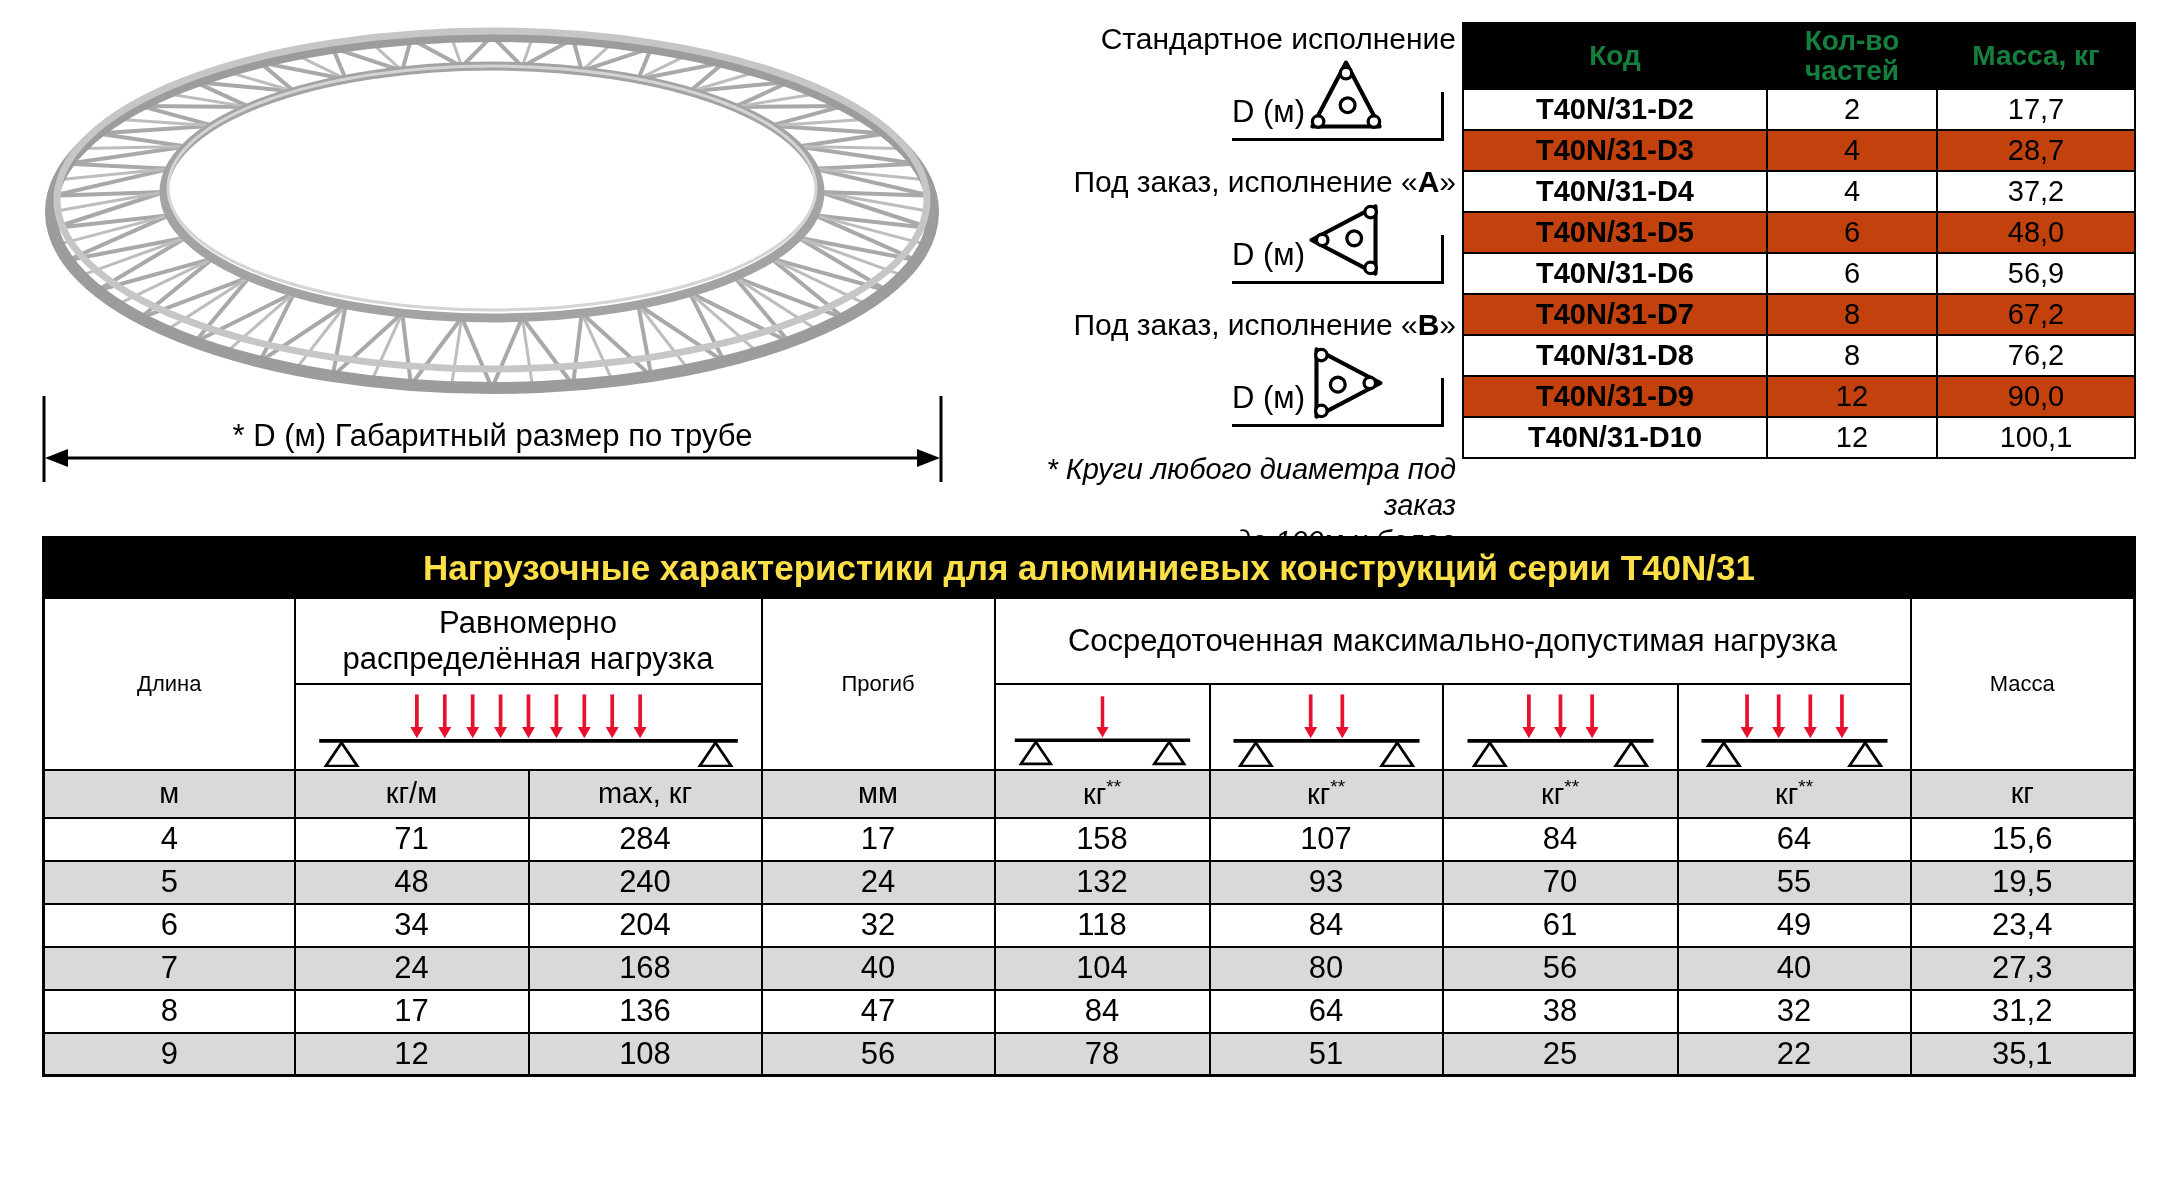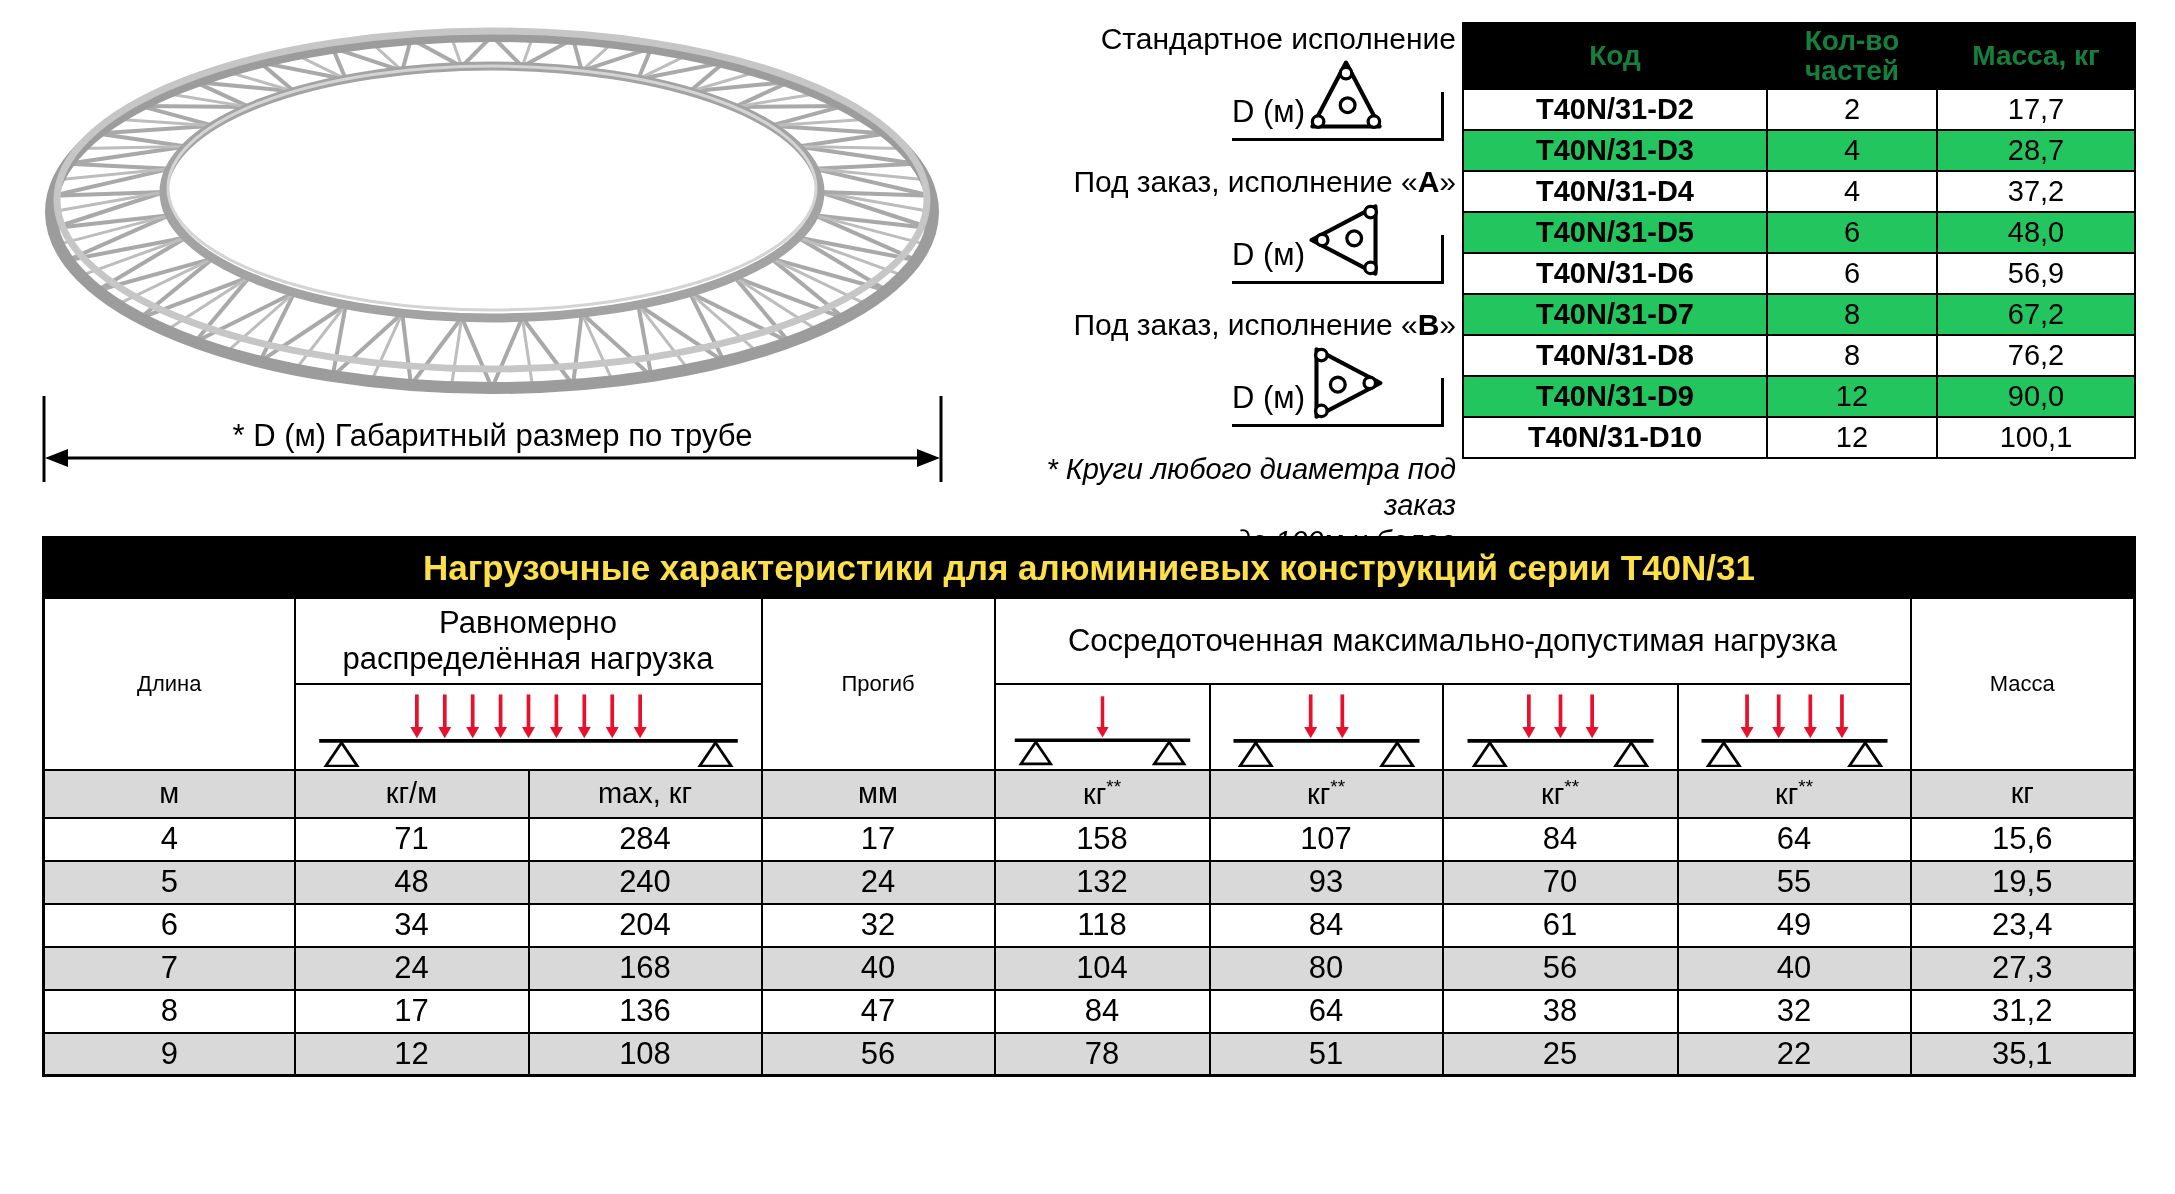--- a/index.html
+++ b/index.html
@@ -30,21 +30,21 @@
   .note-italic { font-style: italic; font-size: 29px; line-height: 36px; white-space: pre-line;
                  margin-top: 20px; padding-left: 26px; text-indent: -26px; }
 
   
   .parts-table { position: absolute; left: 1462px; top: 22px; border-collapse: collapse;
                  table-layout: fixed; }
   .parts-table th, .parts-table td { border: 2px solid #000; text-align: center; vertical-align: middle; }
   .parts-table thead th { background: #000; color: #15803d; font-weight: bold; font-size: 28px;
                           line-height: 30px; height: 66px; white-space: pre-line; }
   .parts-table td { font-size: 29px; height: 41px; background: #fff; }
-  .parts-table tr.stripe td { background: #22c55e; }
+  .parts-table tr.stripe td { background: #c2410c; }
   .parts-table td.code { font-weight: bold; }
 
   
   .load-wrap { position: absolute; left: 42px; top: 536px; width: 2092px; }
   .load-table { border-collapse: collapse; table-layout: fixed; width: 2092px; border: 3px solid #000; }
   .load-table th, .load-table td { border: 2px solid #000; text-align: center; vertical-align: middle;
                                    font-weight: normal; background: #fff; }
   .load-table .title-row th { background: #000; color: #fde047; font-weight: bold; font-size: 35px; height: 60px; }
   .load-table .hdr { font-size: 31px; line-height: 36px; white-space: pre-line; height: 86px; }
   .load-table .tall { height: 172px; font-size: 22px; }

